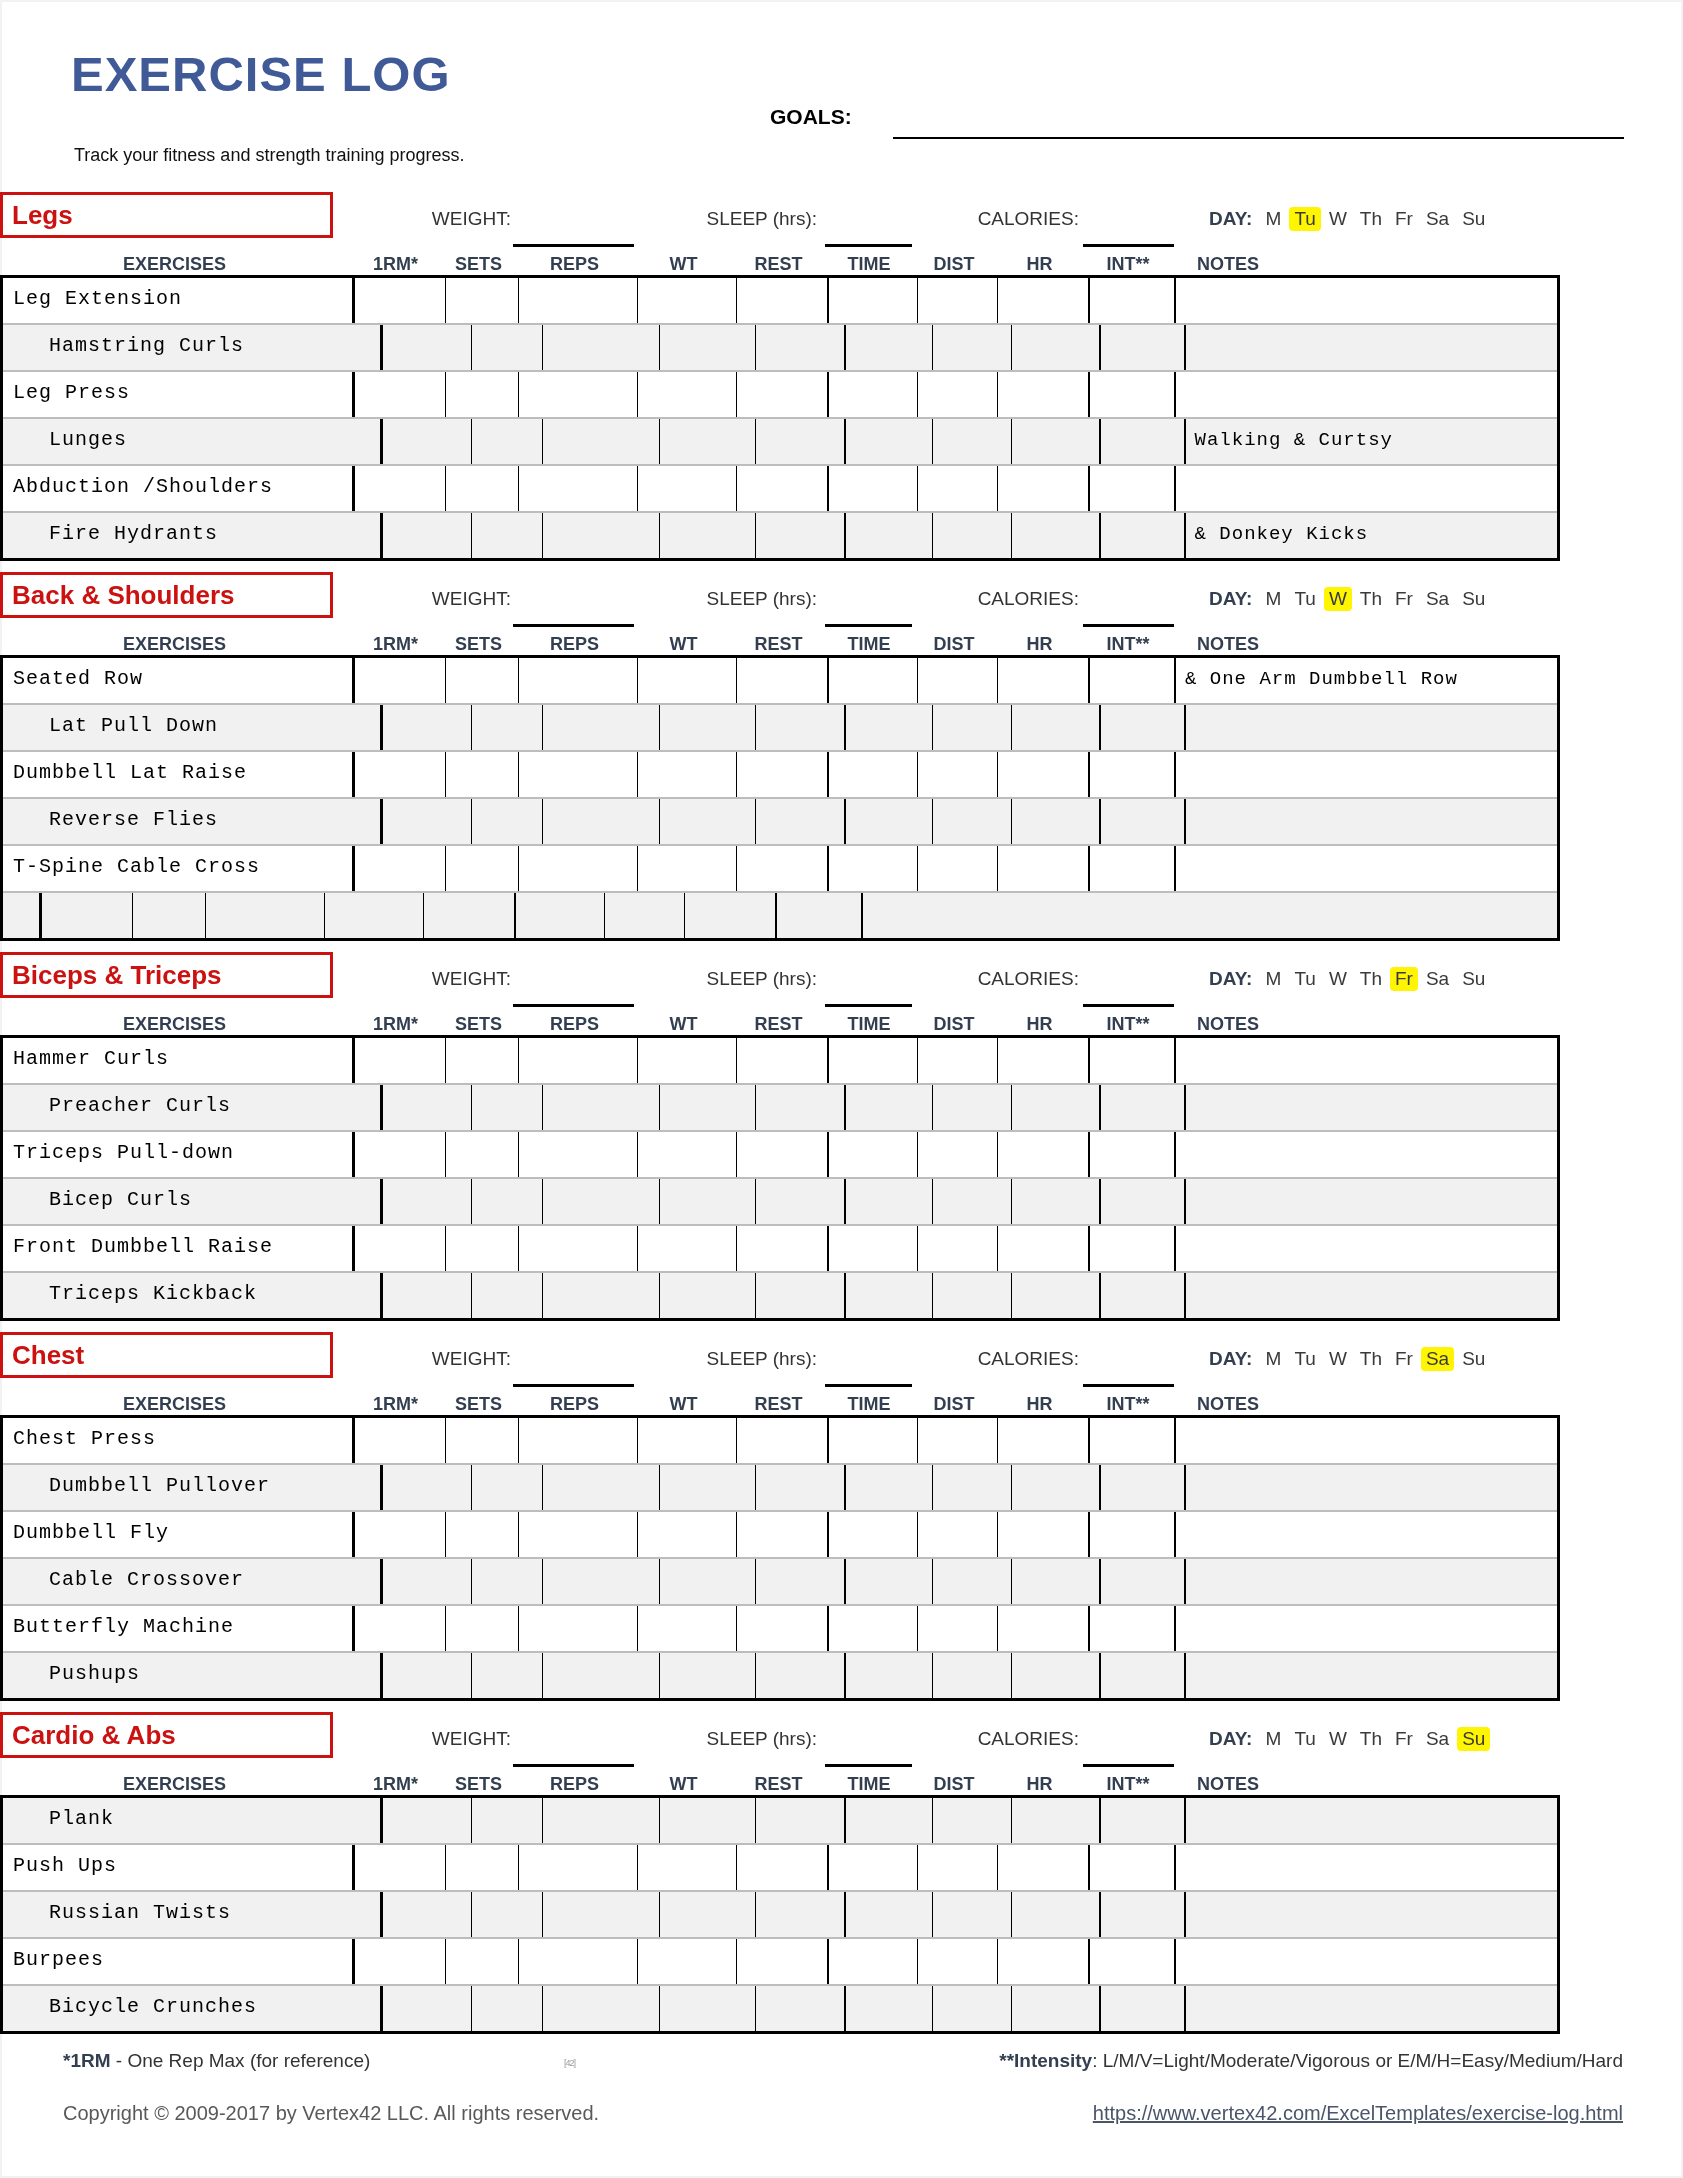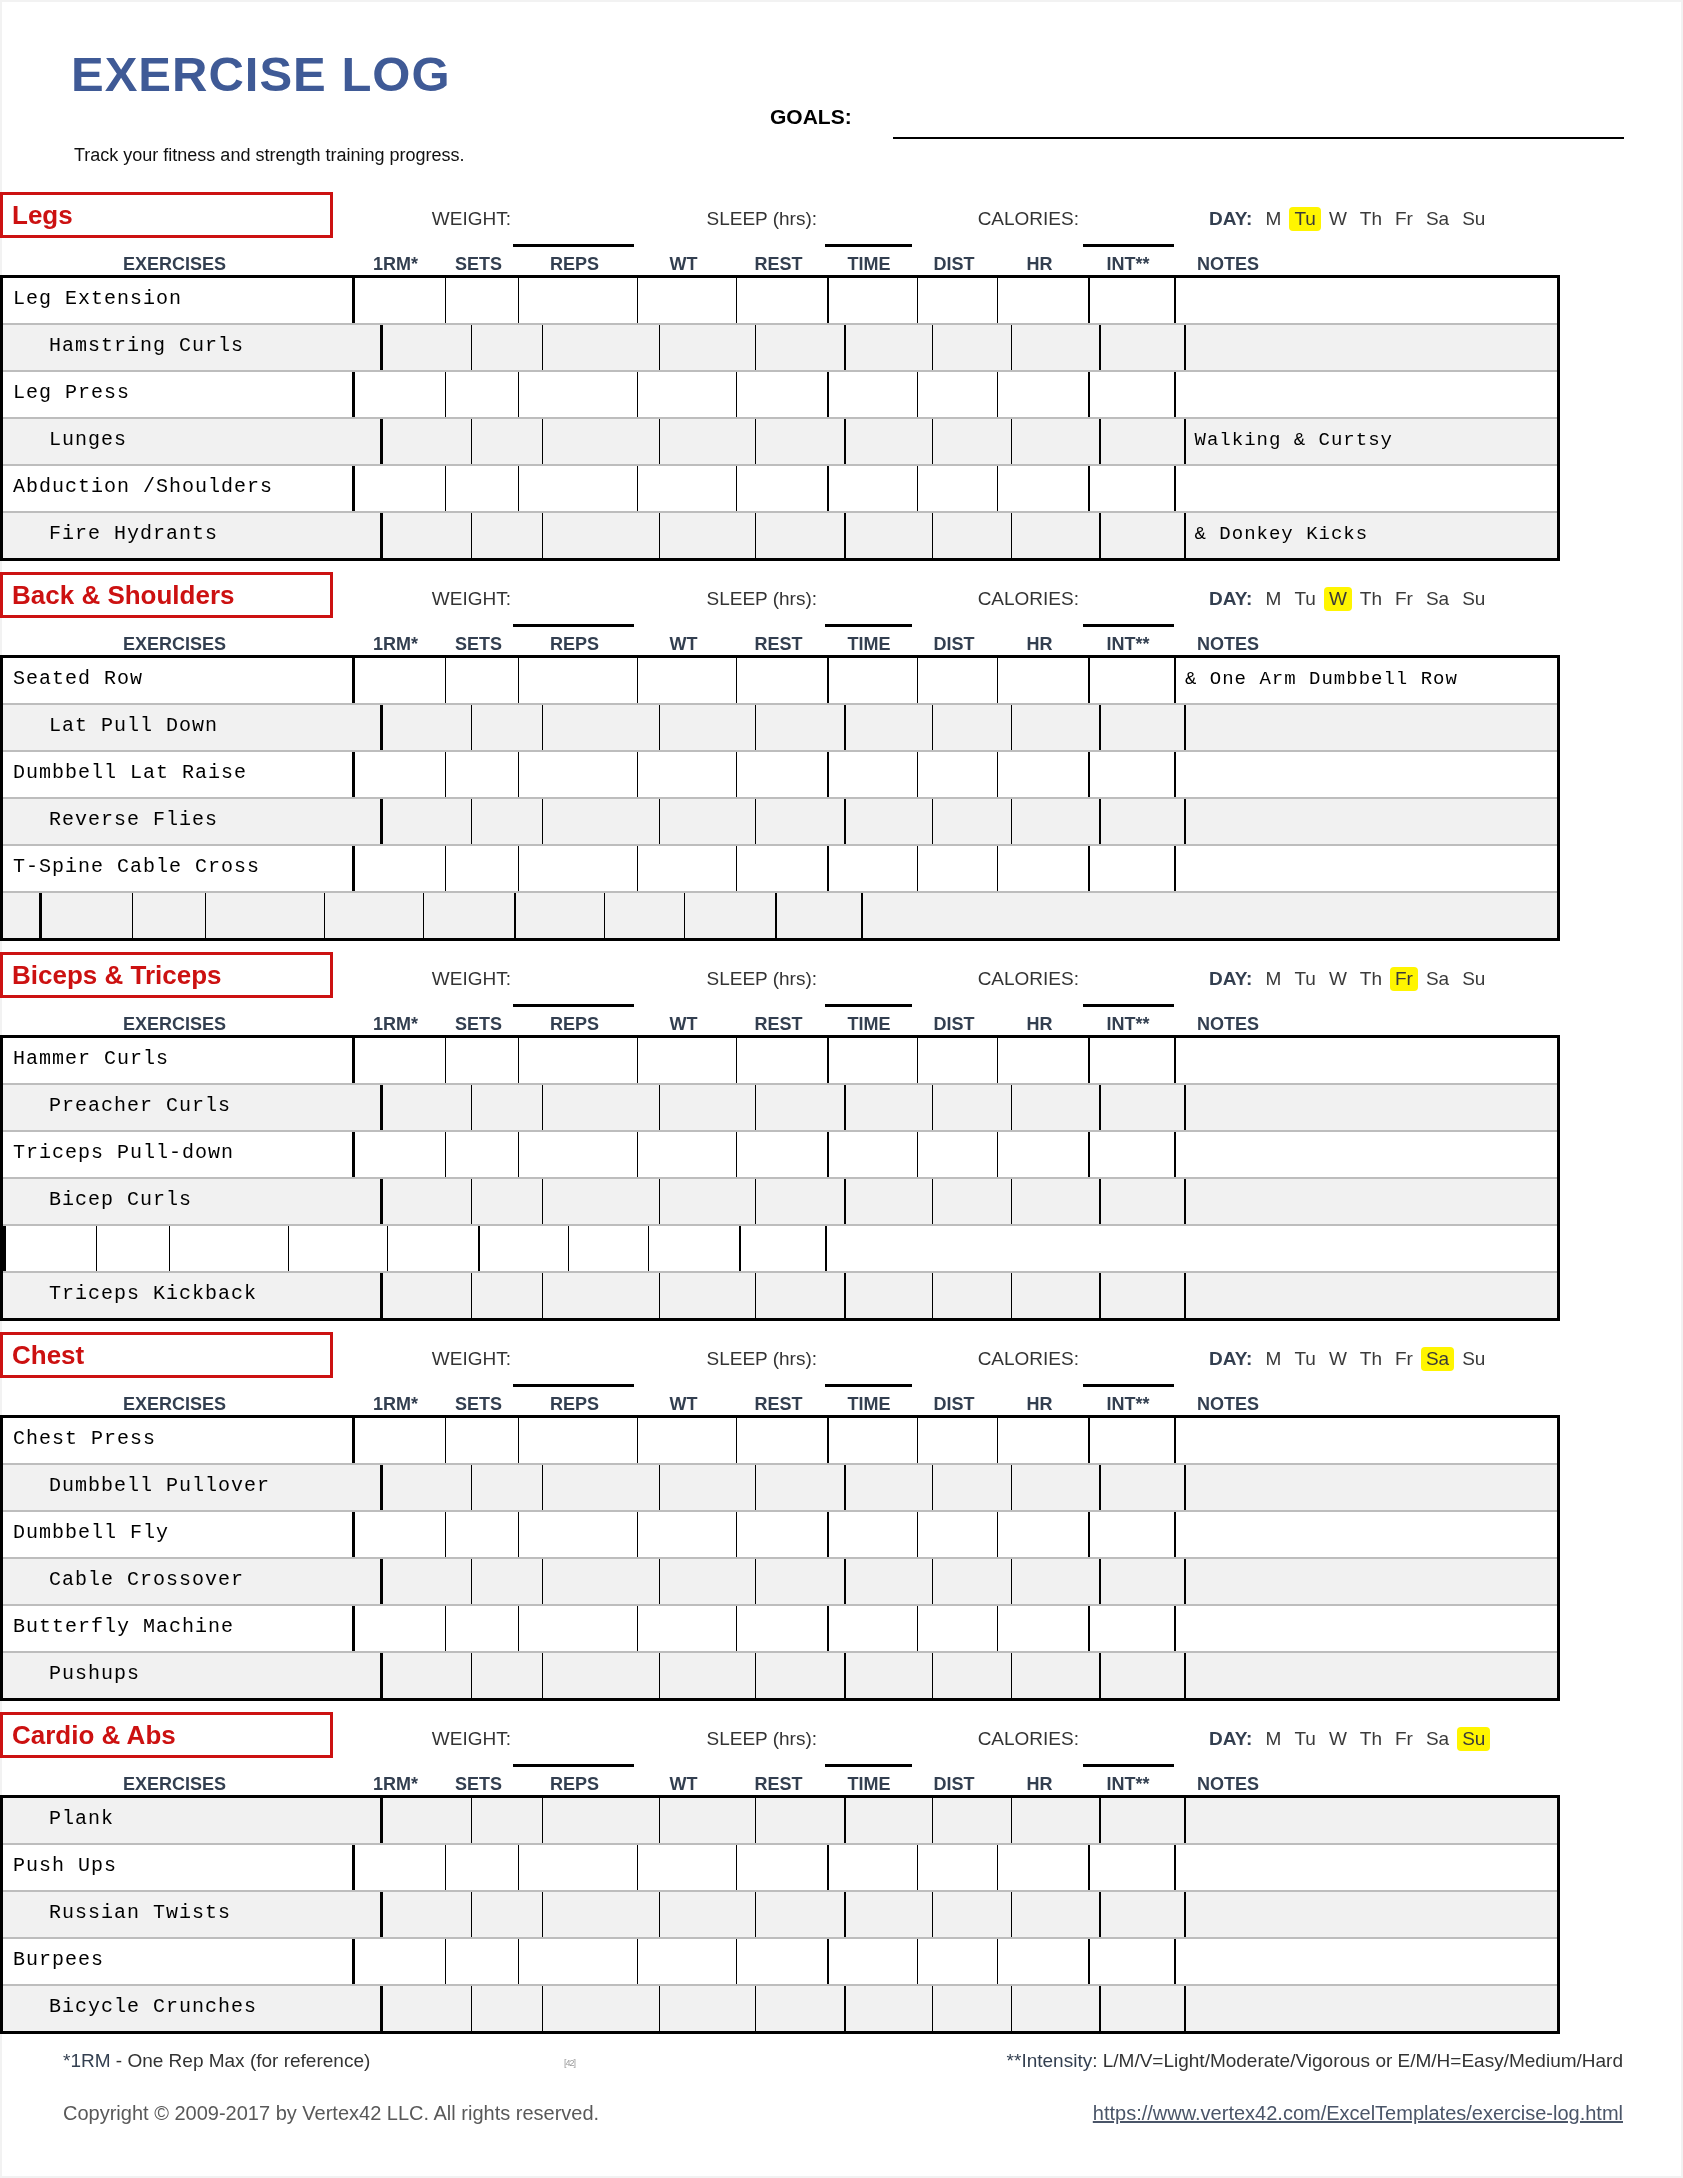--- a/index.html
+++ b/index.html
@@ -49,21 +49,21 @@
   .td{box-sizing:border-box;height:100%;border-left:1px solid #000;overflow:hidden;white-space:nowrap;}
   .td.c0{border-left:none;}
   .td.c1{border-left:3px solid #000;}
   .td.c6,.td.c9,.td.c10{border-left:2px solid #000;}
   .exname{font-family:"Liberation Mono","DejaVu Sans Mono",monospace;font-size:20px;letter-spacing:1px;
           line-height:42px;padding-left:10px;color:#000;}
   .note{font-family:"Liberation Mono","DejaVu Sans Mono",monospace;font-size:19px;letter-spacing:1px;
         line-height:42px;padding-left:9px;color:#000;}
   
   .footnotes{position:relative;margin:16px 0 0 63px;width:1560px;display:flex;justify-content:space-between;font-size:19px;}
-  .fn-term{font-weight:normal;color:#333F50;}
+  .fn-term{font-weight:bold;color:#333F50;}
   .fn-def{color:#333;}
   .stray{position:absolute;left:501px;top:8px;font-size:9px;color:#9a9a9a;letter-spacing:-1px;}
   .copyright-row{margin:30px 0 0 63px;width:1560px;display:flex;justify-content:space-between;align-items:baseline;}
   .copyright{font-size:20px;color:#595959;}
   .site-link{font-size:20px;color:#4A5568;text-decoration:underline;cursor:pointer;}
 </style>
 </head>
 <body>
 
 <div class="sheet">
@@ -397,20 +397,21 @@
             <div class="td c3"></div>
             <div class="td c4"></div>
             <div class="td c5"></div>
             <div class="td c6"></div>
             <div class="td c7"></div>
             <div class="td c8"></div>
             <div class="td c9"></div>
             <div class="td c10 note"></div>
           </div>
           <div class="trow">
+            <div class="td c0 exname">Front Dumbbell Raise</div>
             <div class="td c1"></div>
             <div class="td c2"></div>
             <div class="td c3"></div>
             <div class="td c4"></div>
             <div class="td c5"></div>
             <div class="td c6"></div>
             <div class="td c7"></div>
             <div class="td c8"></div>
             <div class="td c9"></div>
             <div class="td c10 note"></div>

